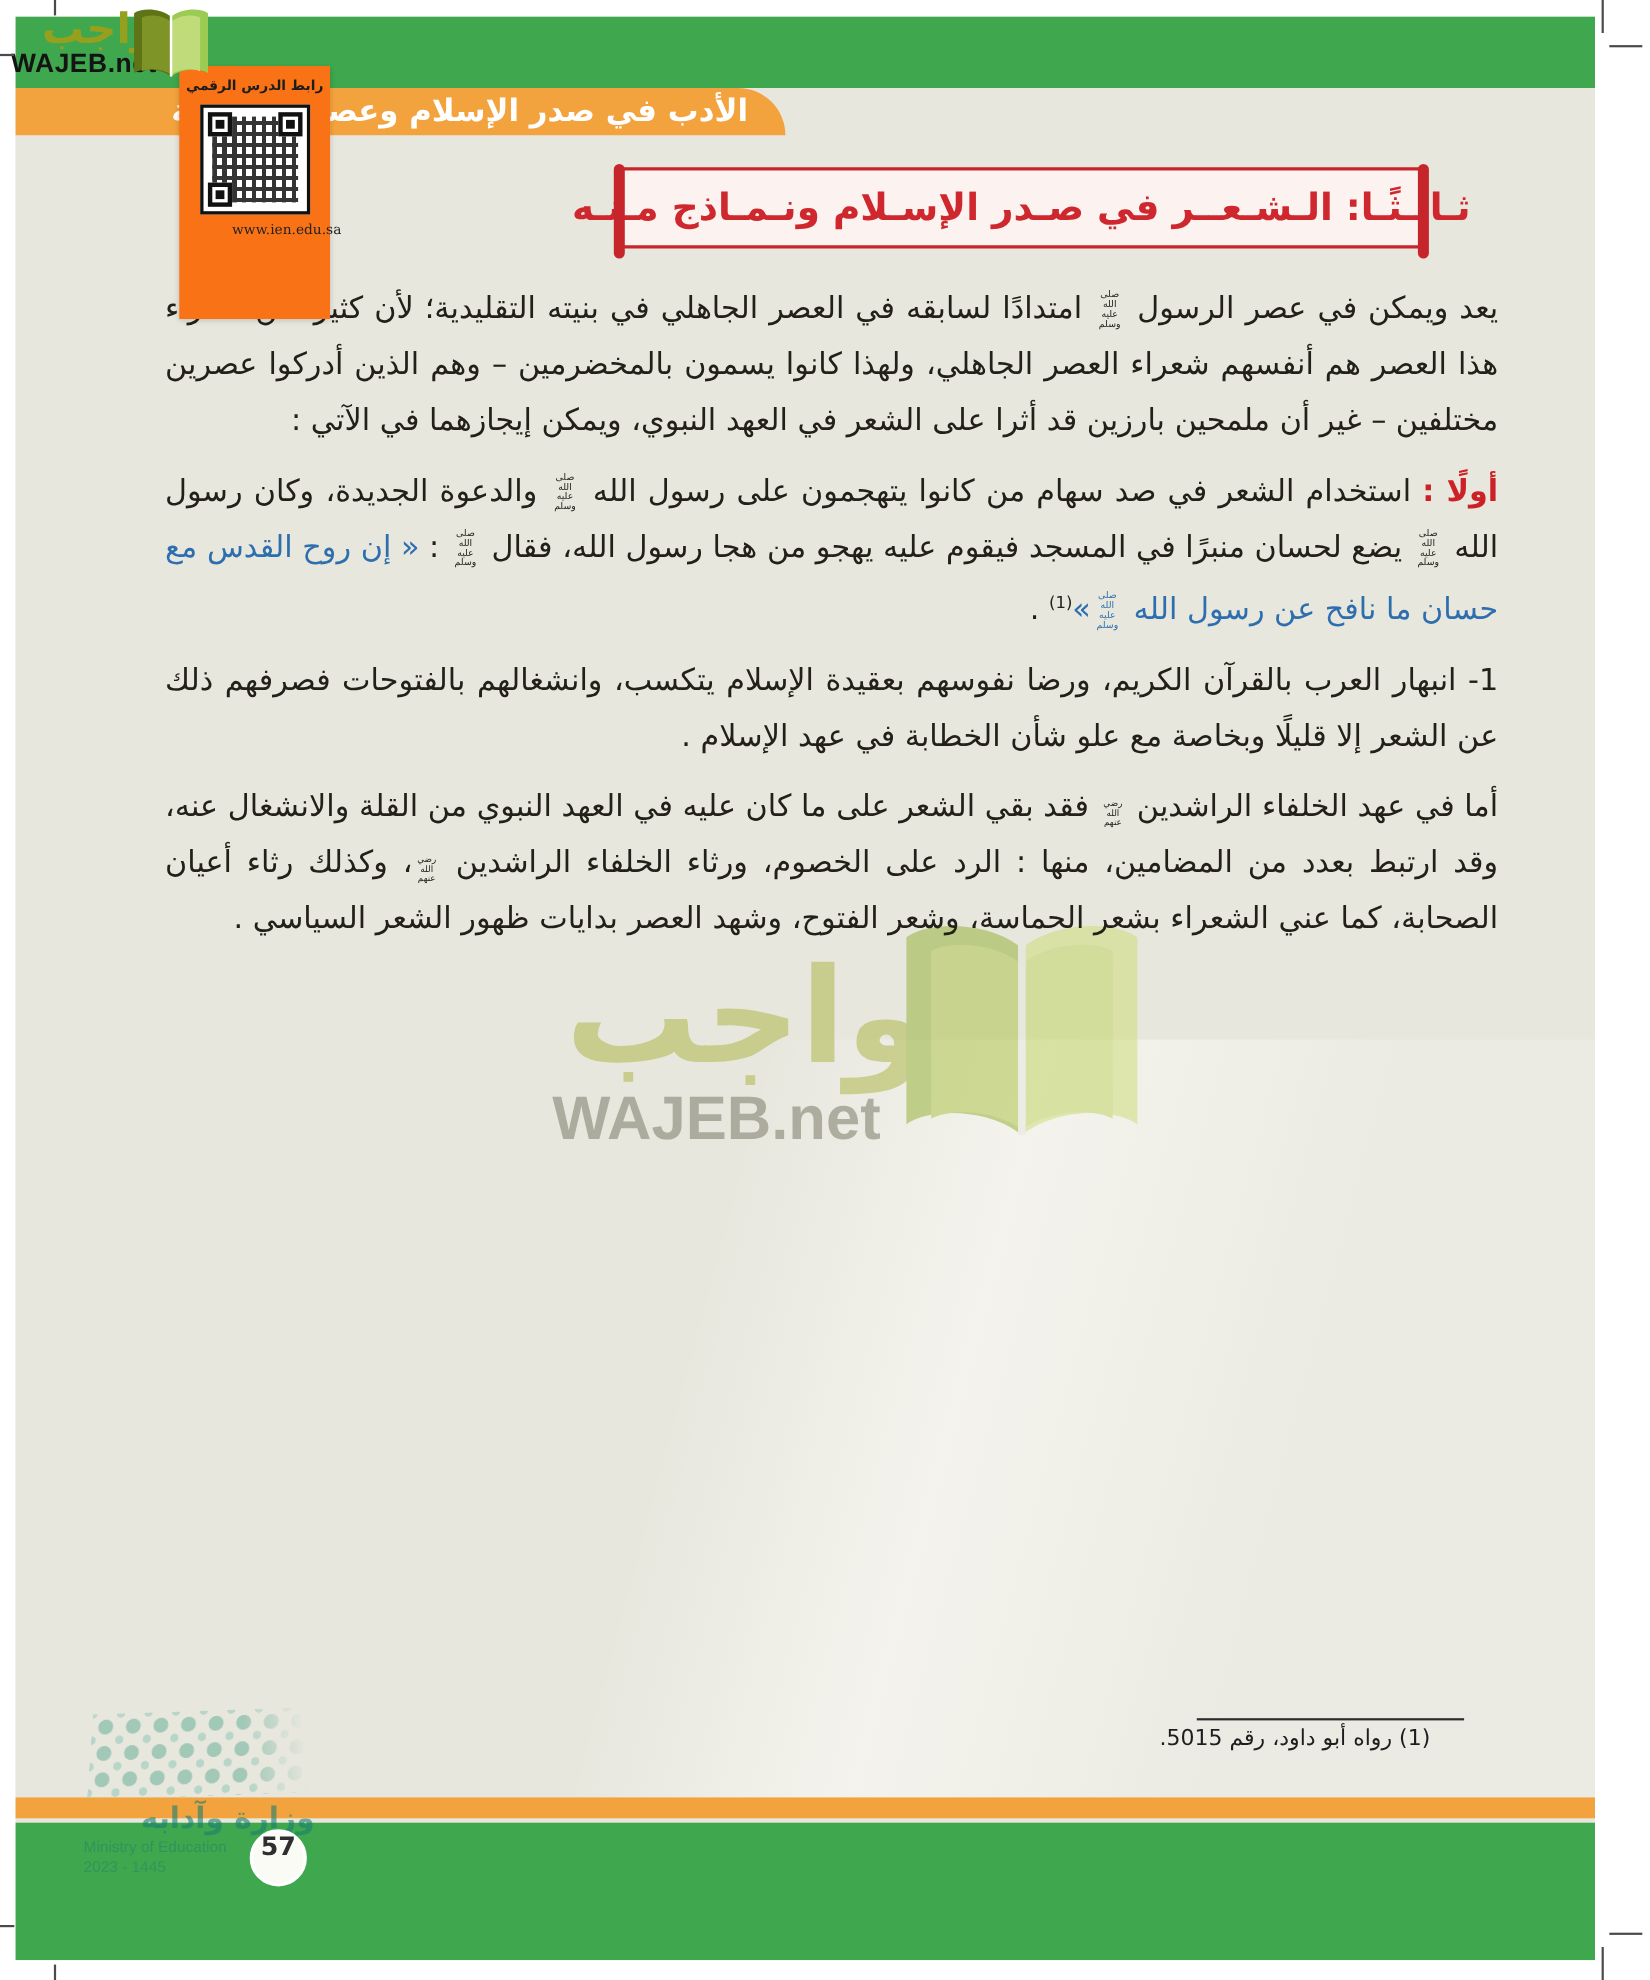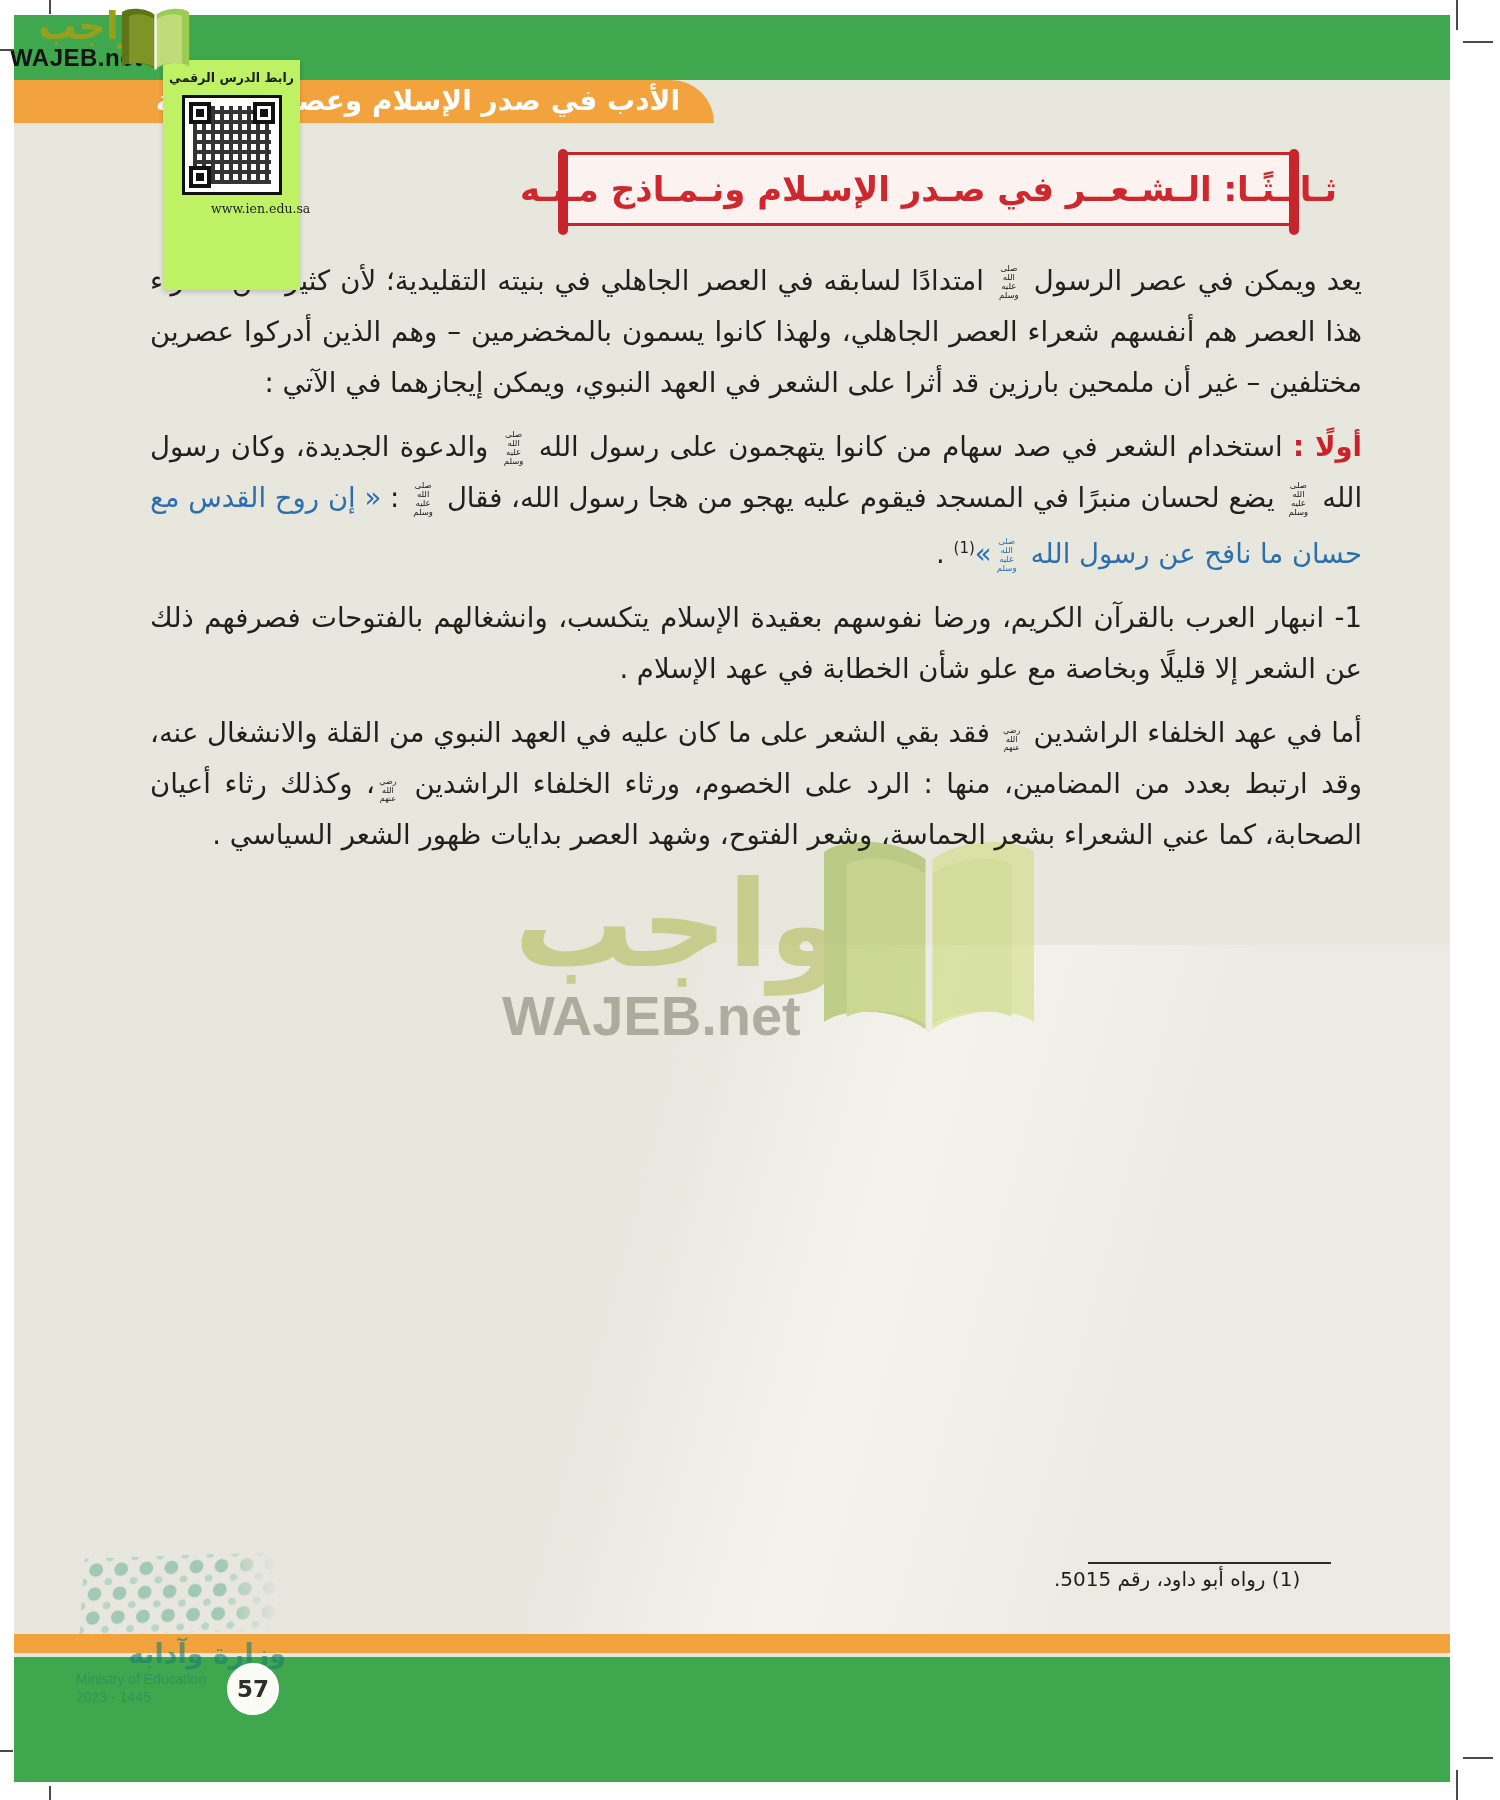--- a/index.html
+++ b/index.html
@@ -15,21 +15,21 @@
 
   
   #green-band { position:absolute; left:0; top:0; width:1436px; height:65px; background:#3fa74d; }
   #orange-band { position:absolute; left:0; top:65px; width:700px; height:43px;
     background:#f3a33e; border-top-right-radius:46px; }
   #banner-title { position:absolute; right:34px; top:4px; color:#ffffff;
     font-size:28px; font-weight:bold; white-space:nowrap; }
 
   
   #qr-card { position:absolute; left:149px; top:45px; width:137px; height:230px;
-    background:#bef264; box-shadow:0 2px 5px rgba(0,0,0,.18); text-align:center; z-index:5; }
+    background:#f97316; box-shadow:0 2px 5px rgba(0,0,0,.18); text-align:center; z-index:5; }
   #qr-label { margin-top:10px; font-size:12.5px; font-weight:bold; color:#1c1c1c; }
   #qr-box { position:relative; width:100px; height:100px; margin:10px auto 6px auto;
     border:3px solid #111; padding:5px; background:#fff; }
   #qr-noise { position:absolute; left:8px; top:8px; right:8px; bottom:8px;
     background-image:
       repeating-linear-gradient(90deg,#111 0 4px, transparent 4px 9px),
       repeating-linear-gradient(0deg,#111 0 4px, transparent 4px 10px);
     opacity:.85; }
   .finder { position:absolute; width:22px; height:22px; border:4px solid #111; background:#fff; }
   .finder::after { content:""; position:absolute; left:3px; top:3px; width:8px; height:8px; background:#111; }
@@ -87,21 +87,21 @@
   #orange-strip { position:absolute; left:0; top:1619px; width:1436px; height:19px; background:#f3a33e; }
   #green-strip { position:absolute; left:0; top:1642px; width:1436px; height:125px; background:#3fa74d; }
   #ministry { position:absolute; left:62px; top:1624px; z-index:3; direction:rtl; text-align:right; width:210px; }
   #ministry-ar { color:rgba(26,126,114,.6); font-size:27px; font-weight:bold; line-height:30px; }
   #ministry-en { color:rgba(26,126,114,.45); font-size:14px; font-family:"Liberation Sans", sans-serif;
     direction:ltr; text-align:left; line-height:20px; }
   #ministry-yr { color:rgba(26,126,114,.4); font-size:14px; font-family:"Liberation Sans", sans-serif;
     direction:ltr; text-align:left; }
   #page-circle { position:absolute; left:213px; top:1648px; width:52px; height:52px; z-index:4;
     border:3px solid #ffffff; border-radius:50%; background:#fafbf4;
-    display:flex; align-items:center; justify-content:center;
+    display:flex; justify-content:center;
     font-size:23px; font-weight:bold; color:#2e2e2e; }
 
   
   .mark { position:absolute; background:#4a4a4a; z-index:9; }
   #cm-tl-v { left:49px; top:0; width:2px; height:14px; }
   #cm-tl-h { left:0; top:49px; width:13px; height:2px; }
   #cm-tr-v { left:1456px; top:0; width:2px; height:30px; }
   #cm-tr-h { left:1463px; top:41px; width:30px; height:2px; }
   #cm-bl-v { left:49px; top:1786px; width:2px; height:14px; }
   #cm-bl-h { left:0; top:1750px; width:13px; height:2px; }

